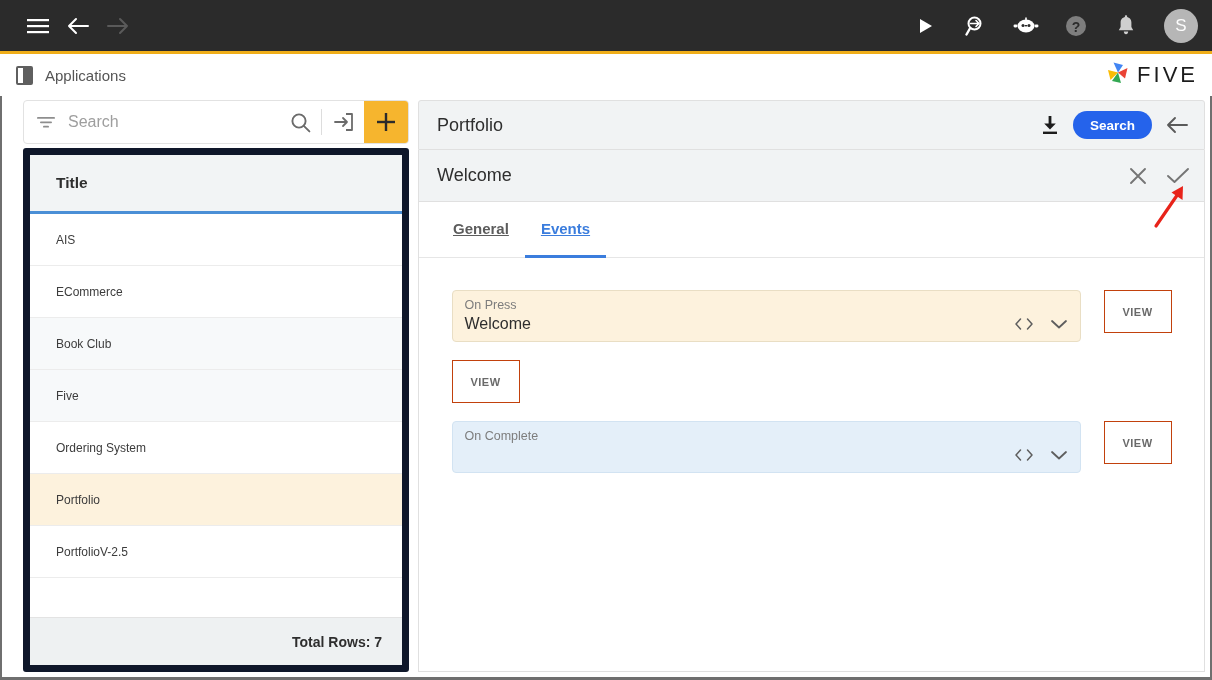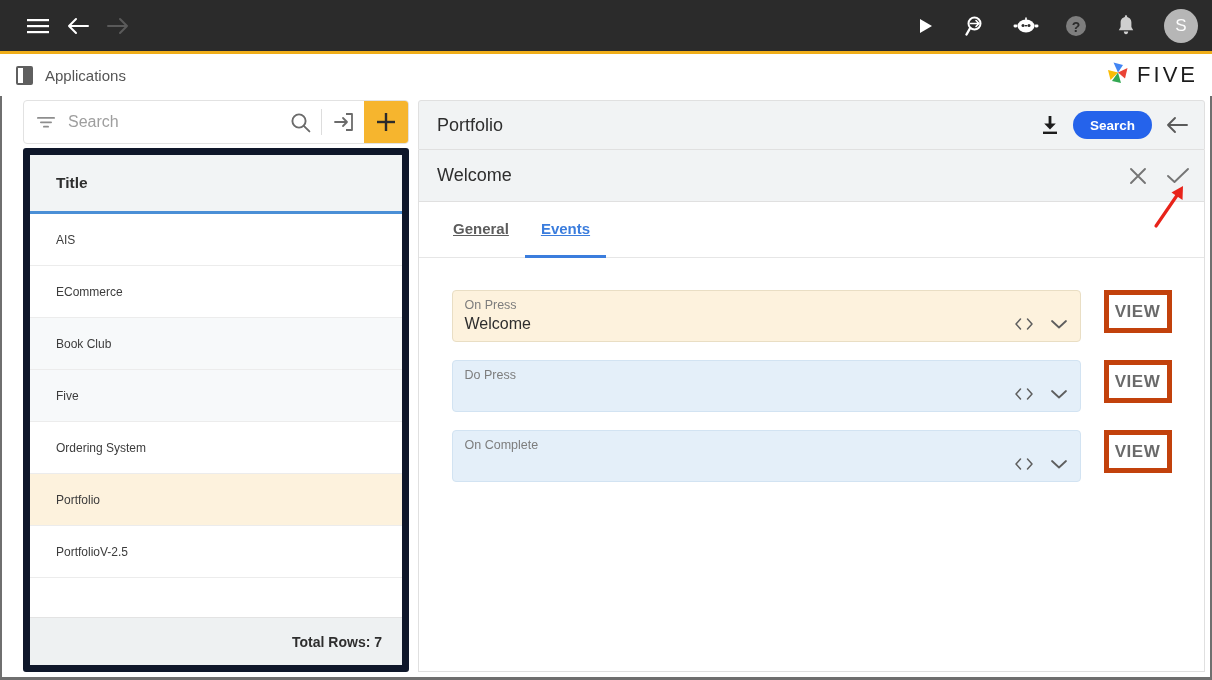--- a/index.html
+++ b/index.html
@@ -251,22 +251,22 @@
   .event-field.blue  { background: #E4EFF9; border: 1px solid #D2E3F2; }
   .ef-label { font-size: 12.5px; color: #7d7d7d; line-height: 14px; }
   .ef-value { font-size: 16px; color: #2e2e2e; line-height: 22px; margin-top: 1px; }
   .ef-icons {
     position: absolute; right: 12px; bottom: 10px;
     display: flex; align-items: center; gap: 16px;
     color: #5e5e5e;
   }
   .view-btn {
     width: 68px; height: 43px;
-    border: 5px solid #c2410c; background: #fff;
-    color: #6a6a6a; font-size: 17px; font-weight: bold;
+    border: 1px solid #c2410c; background: #fff;
+    color: #6a6a6a; font-size: 11px; font-weight: bold;
     letter-spacing: 0.5px;
     font-family: "Liberation Sans", sans-serif;
     cursor: pointer;
     flex: 0 0 68px;
   }
 
   .arrow-annot {
     position: absolute;
     left: 1152px; top: 182px;
     width: 40px; height: 48px;
@@ -489,37 +489,20 @@
                   <svg width="18" height="12" viewBox="0 0 18 12" style="display:block">
                     <path d="M2 3 L9 9.5 L16 3" stroke="currentColor" stroke-width="1.8" fill="none" stroke-linecap="round" stroke-linejoin="round"></path>
                   </svg>
                 </span>
               </div>
             </div>
             <button class="view-btn">VIEW</button>
           </div>
 
           <div class="event-row">
-            <div class="event-field blue">
-              <div class="ef-label">Do Press</div>
-              <div class="ef-value"></div>
-              <div class="ef-icons">
-                <span>
-                  <svg width="20" height="14" viewBox="0 0 20 14" style="display:block">
-                    <path d="M6.5 2 L2 7 L6.5 12" stroke="currentColor" stroke-width="1.5" fill="none" stroke-linecap="round" stroke-linejoin="round"></path>
-                    <path d="M13.5 2 L18 7 L13.5 12" stroke="currentColor" stroke-width="1.5" fill="none" stroke-linecap="round" stroke-linejoin="round"></path>
-                  </svg>
-                </span>
-                <span>
-                  <svg width="18" height="12" viewBox="0 0 18 12" style="display:block">
-                    <path d="M2 3 L9 9.5 L16 3" stroke="currentColor" stroke-width="1.8" fill="none" stroke-linecap="round" stroke-linejoin="round"></path>
-                  </svg>
-                </span>
-              </div>
-            </div>
             <button class="view-btn">VIEW</button>
           </div>
 
           <div class="event-row">
             <div class="event-field blue">
               <div class="ef-label">On Complete</div>
               <div class="ef-value"></div>
               <div class="ef-icons">
                 <span>
                   <svg width="20" height="14" viewBox="0 0 20 14" style="display:block">

